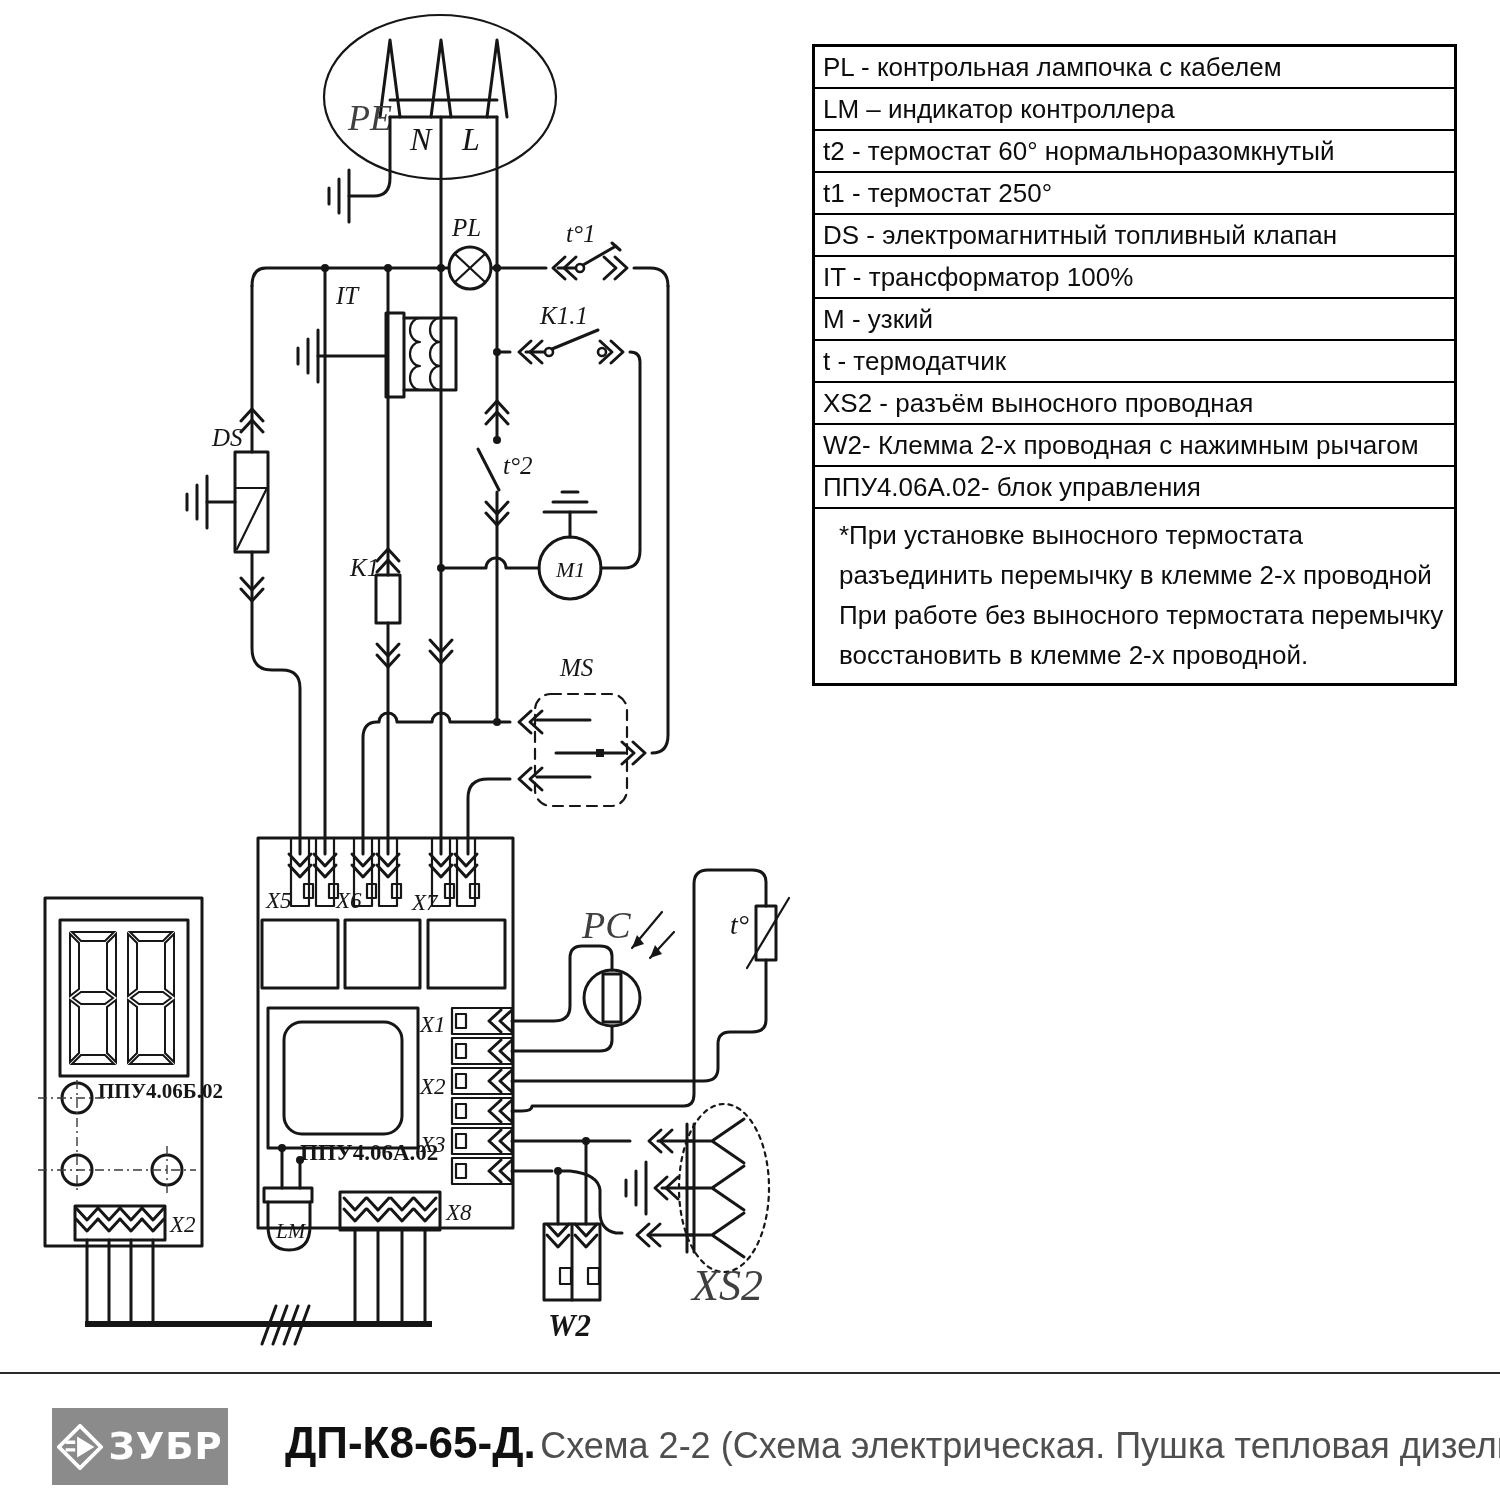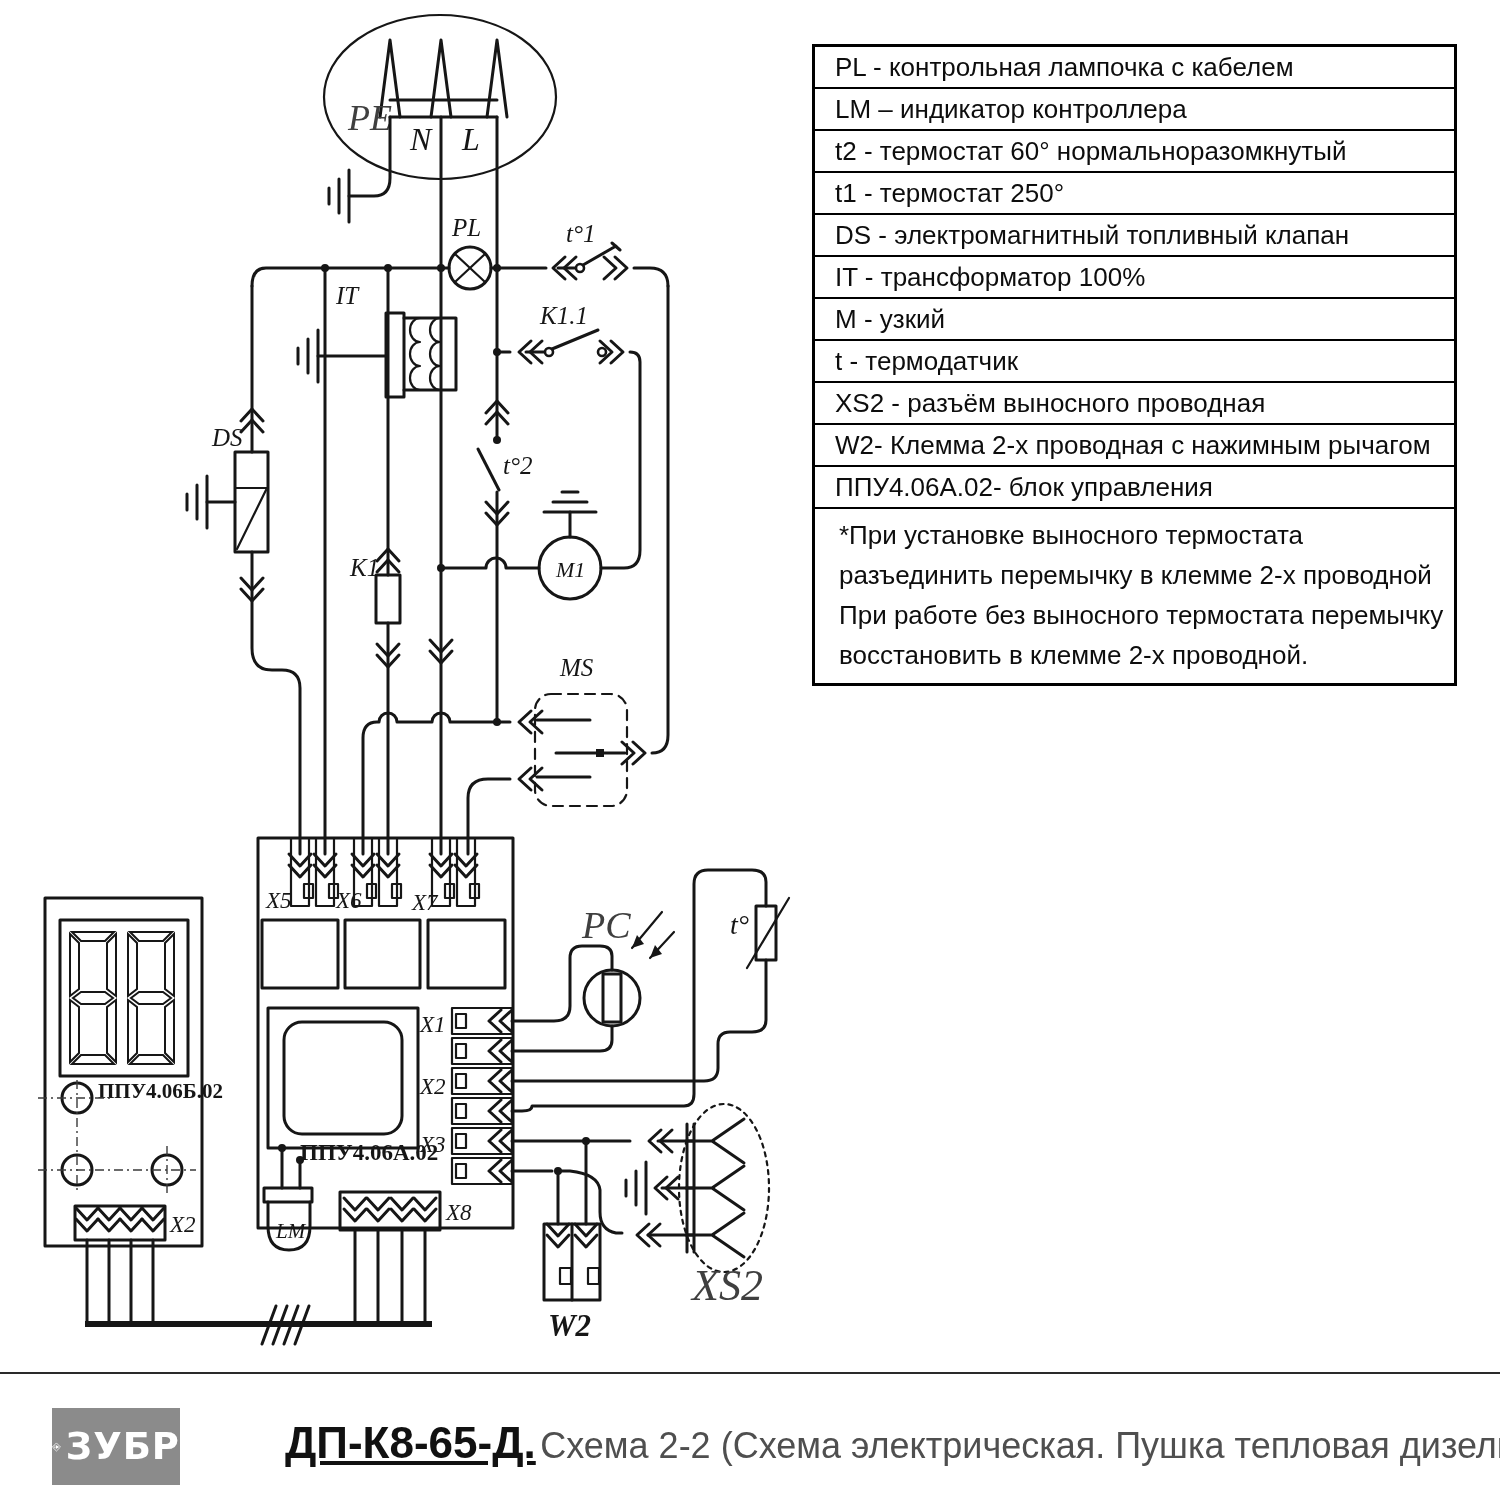--- a/index.html
+++ b/index.html
@@ -16,31 +16,31 @@
   .cross{fill:none;stroke:#3a3a3a;stroke-width:1.4;stroke-dasharray:9 4 2 4;}
   .fillb{fill:#161616;stroke:none;}
   .open{fill:#ffffff;stroke:#161616;stroke-width:2.6;}
   .seg{fill:#ffffff;stroke:#161616;stroke-width:2;}
   text.lbl{font-family:"Liberation Serif",serif;font-style:italic;fill:#161616;}
   text.blk{font-family:"Liberation Serif",serif;font-weight:bold;fill:#161616;}
   text.big{fill:#3f3f3f;}
 
   
   #legend{position:absolute;left:812px;top:44px;width:645px;border:3px solid #000;background:#fff;box-sizing:border-box;}
-  .legend-row{height:40px;line-height:40px;border-bottom:2px solid #000;font-size:26px;padding-left:20px;
+  .legend-row{height:40px;line-height:40px;border-bottom:2px solid #000;font-size:26px;padding-left:8px;
               white-space:nowrap;overflow:hidden;}
   #legend-note{padding:6px 8px 8px 24px;font-size:26px;line-height:40px;}
 
   
   #footer-rule{position:absolute;left:0;top:1372px;width:1500px;height:0;border-top:2px solid #2a2a2a;}
-  #logo{position:absolute;left:52px;top:1408px;width:128px;height:77px;background:#8b8b8b;
+  #logo{position:absolute;left:52px;top:1408px;width:176px;height:77px;background:#8b8b8b;
         display:flex;align-items:center;justify-content:center;gap:5px;}
   #logo .brand{color:#fff;font-weight:bold;font-size:37px;letter-spacing:1px;font-family:"DejaVu Sans",sans-serif;}
   #title{position:absolute;left:285px;top:1418px;width:1180px;white-space:nowrap;}
-  #title .model{font-weight:bold;font-size:44px;color:#111;text-decoration:underline;}
+  #title .model{font-weight:bold;font-size:44px;color:#111;}
   #title .sub{font-size:36px;color:#4f4f4f;}
 </style>
 </head>
 <body>
 
 <div id="page">
 
   <svg id="schem" width="810" height="1390" viewBox="0 0 810 1390">
     <defs>
       <g id="chl">

